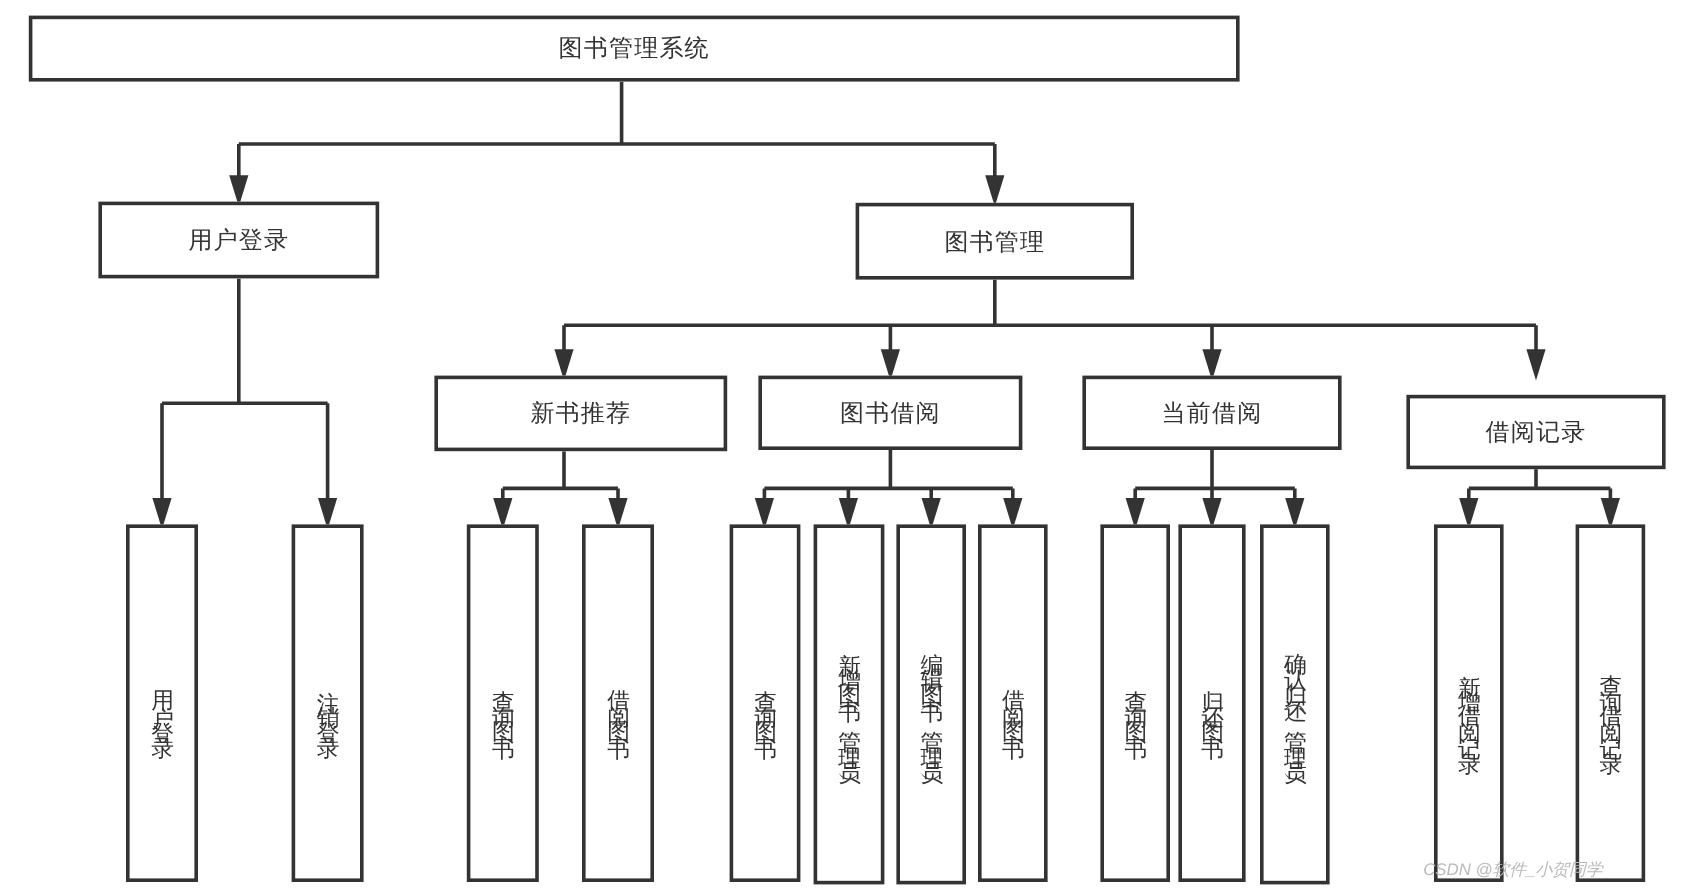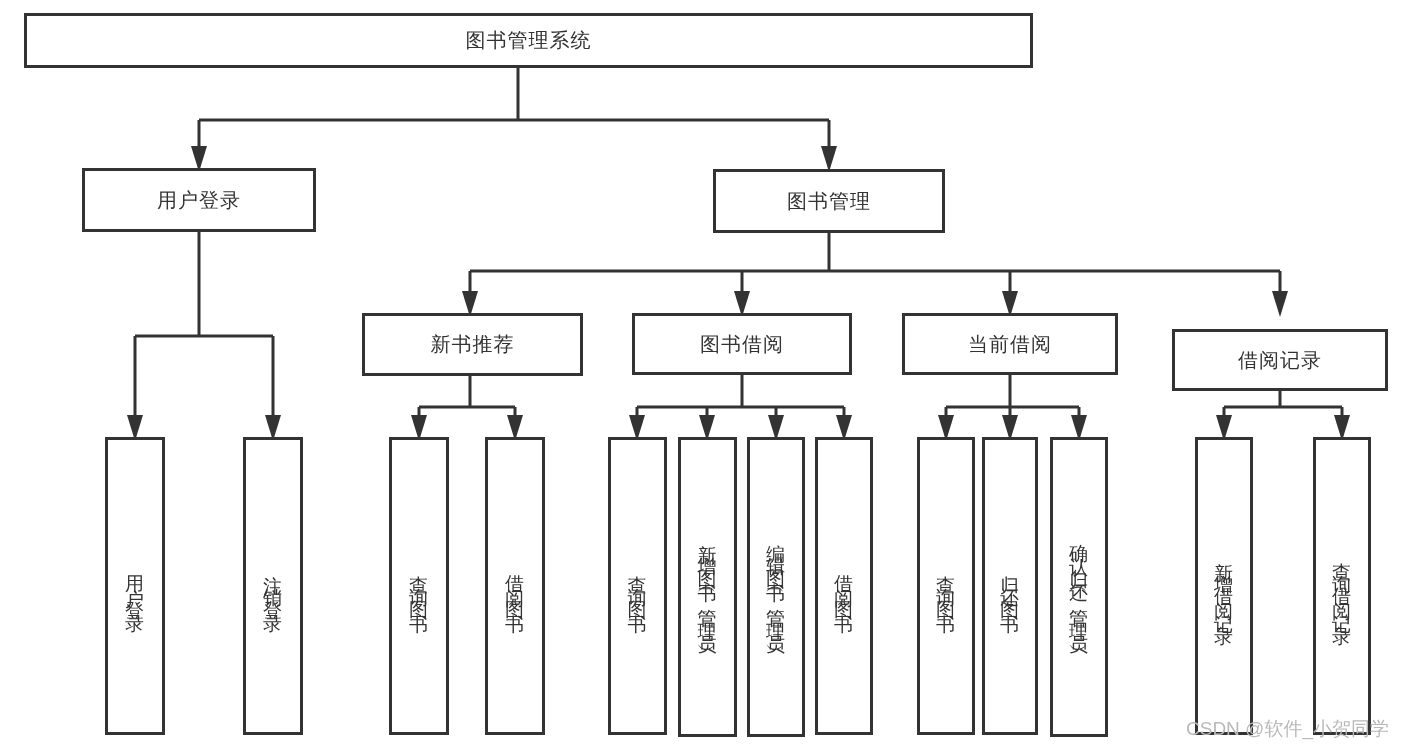--- a/index.html
+++ b/index.html
@@ -38,24 +38,25 @@
     text-orientation: mixed;
     font-size: 19px;
     letter-spacing: 13px;
     line-height: 1;
     white-space: nowrap;
   }
   .watermark {
     position: absolute;
     left: 1186px;
     top: 716px;
-    font-size: 19px;
+    font-size: 14px;
     color: #b9b9b9;
     white-space: nowrap;
     z-index: 3;
+    font-style: italic;
   }
 </style>
 </head>
 <body>
 
 <div class="canvas">
 
   <svg class="connectors" viewBox="0 0 1405 747" xmlns="http://www.w3.org/2000/svg">
     <g stroke="#333333" stroke-width="3" fill="none">
 
@@ -103,21 +104,21 @@
     <span>图书管理系统</span>
   </div>
 
   <div class="node h" style="left:82px; top:168px; width:234px; height:64px;">
     <span>用户登录</span>
   </div>
   <div class="node h" style="left:713px; top:169px; width:232px; height:64px;">
     <span>图书管理</span>
   </div>
 
-  <div class="node h" style="left:362px; top:313px; width:221px; height:63px;">
+  <div class="node h" style="left:362px; top:313px; width:244px; height:63px;">
     <span>新书推荐</span>
   </div>
   <div class="node h" style="left:632px; top:313px; width:220px; height:62px;">
     <span>图书借阅</span>
   </div>
   <div class="node h" style="left:902px; top:313px; width:216px; height:62px;">
     <span>当前借阅</span>
   </div>
   <div class="node h" style="left:1172px; top:313px; width:216px; height:62px;margin-top:16px;">
     <span>借阅记录</span>

